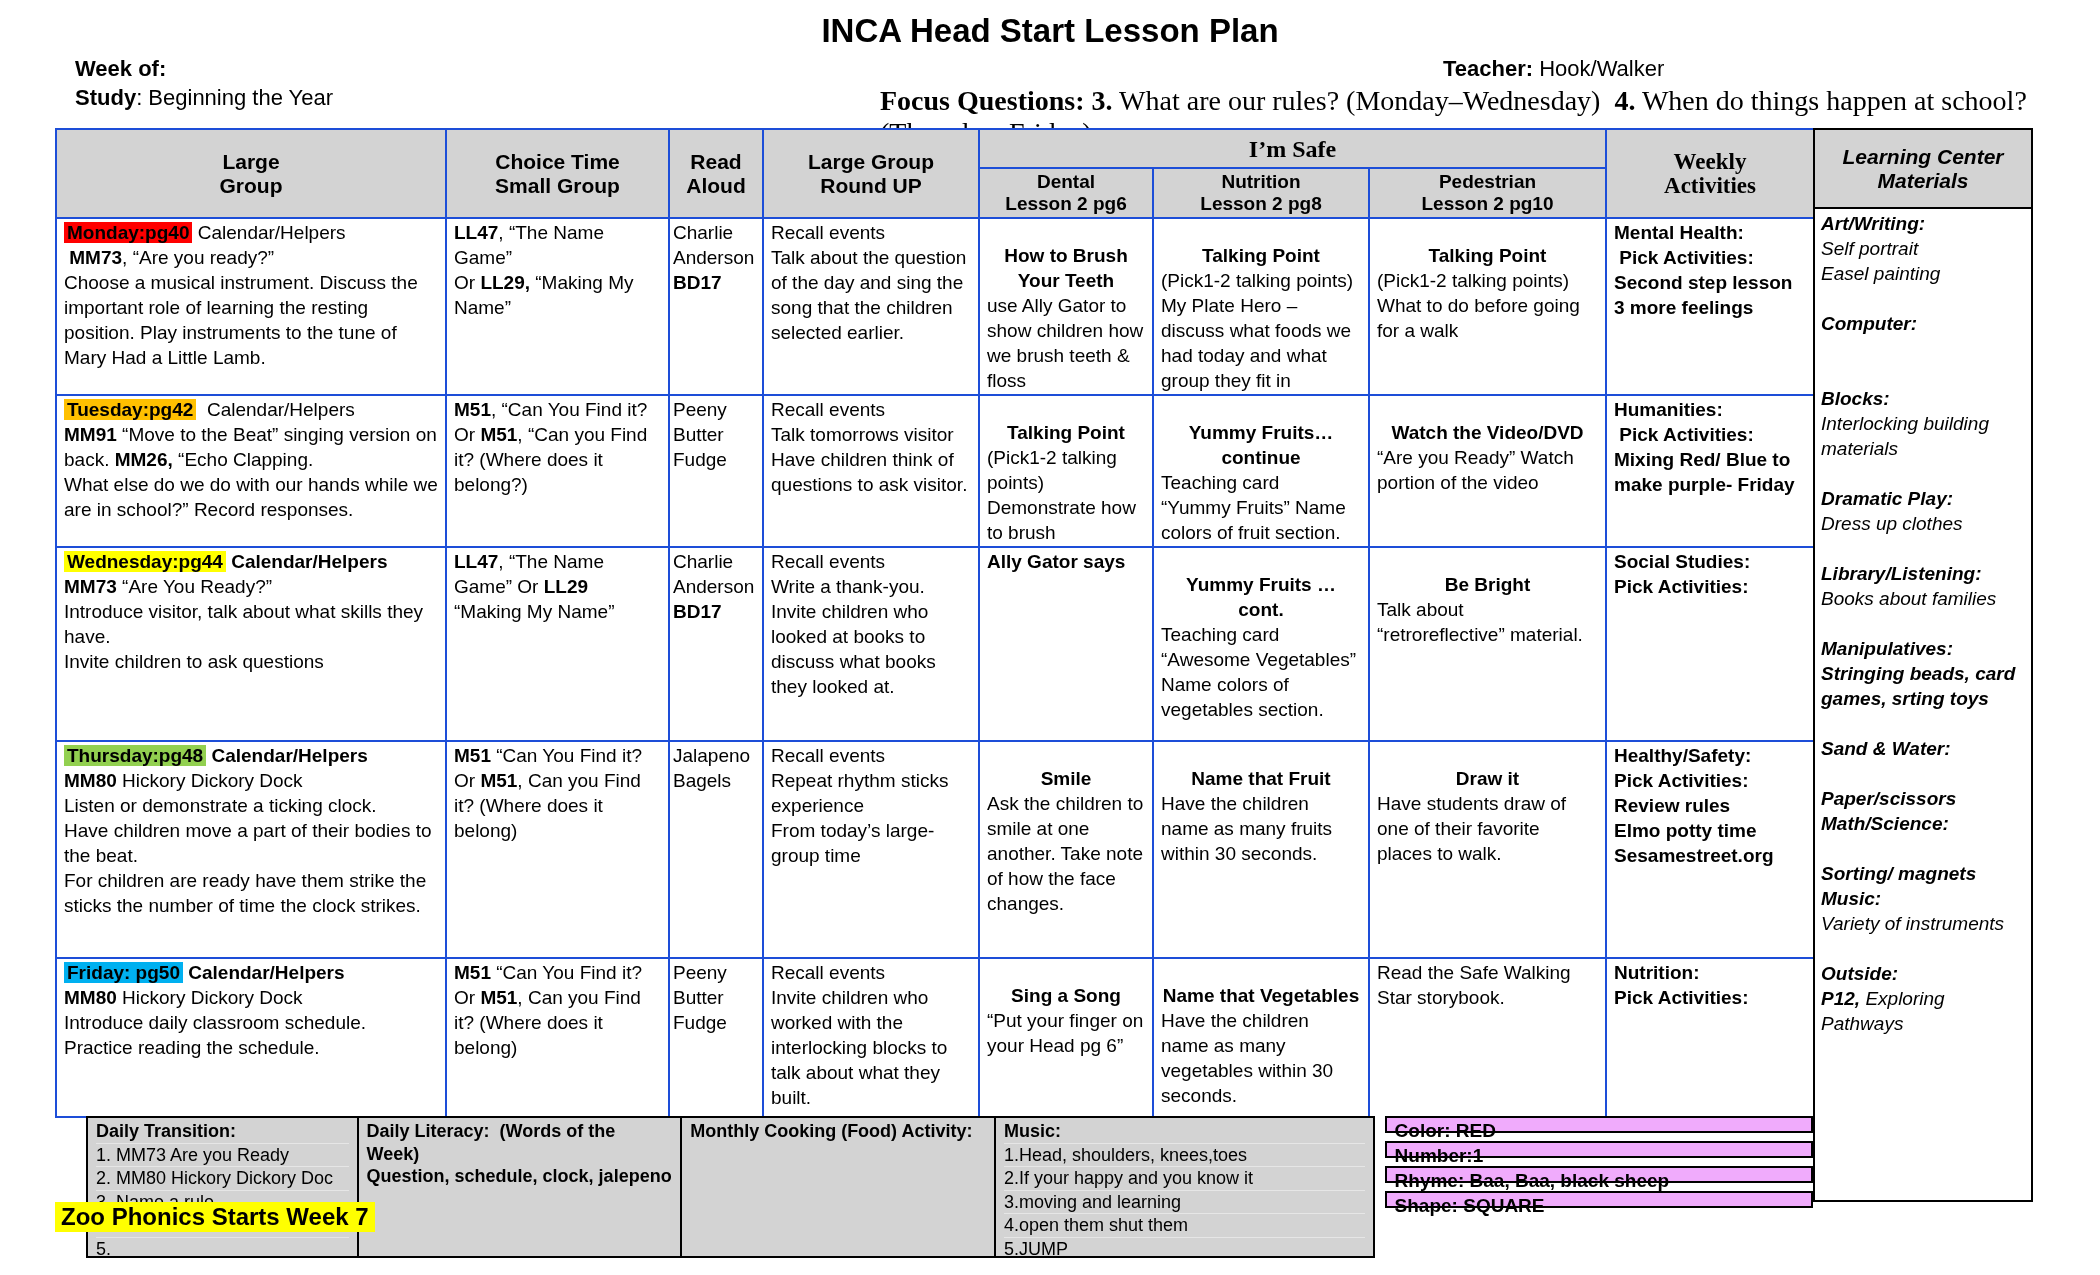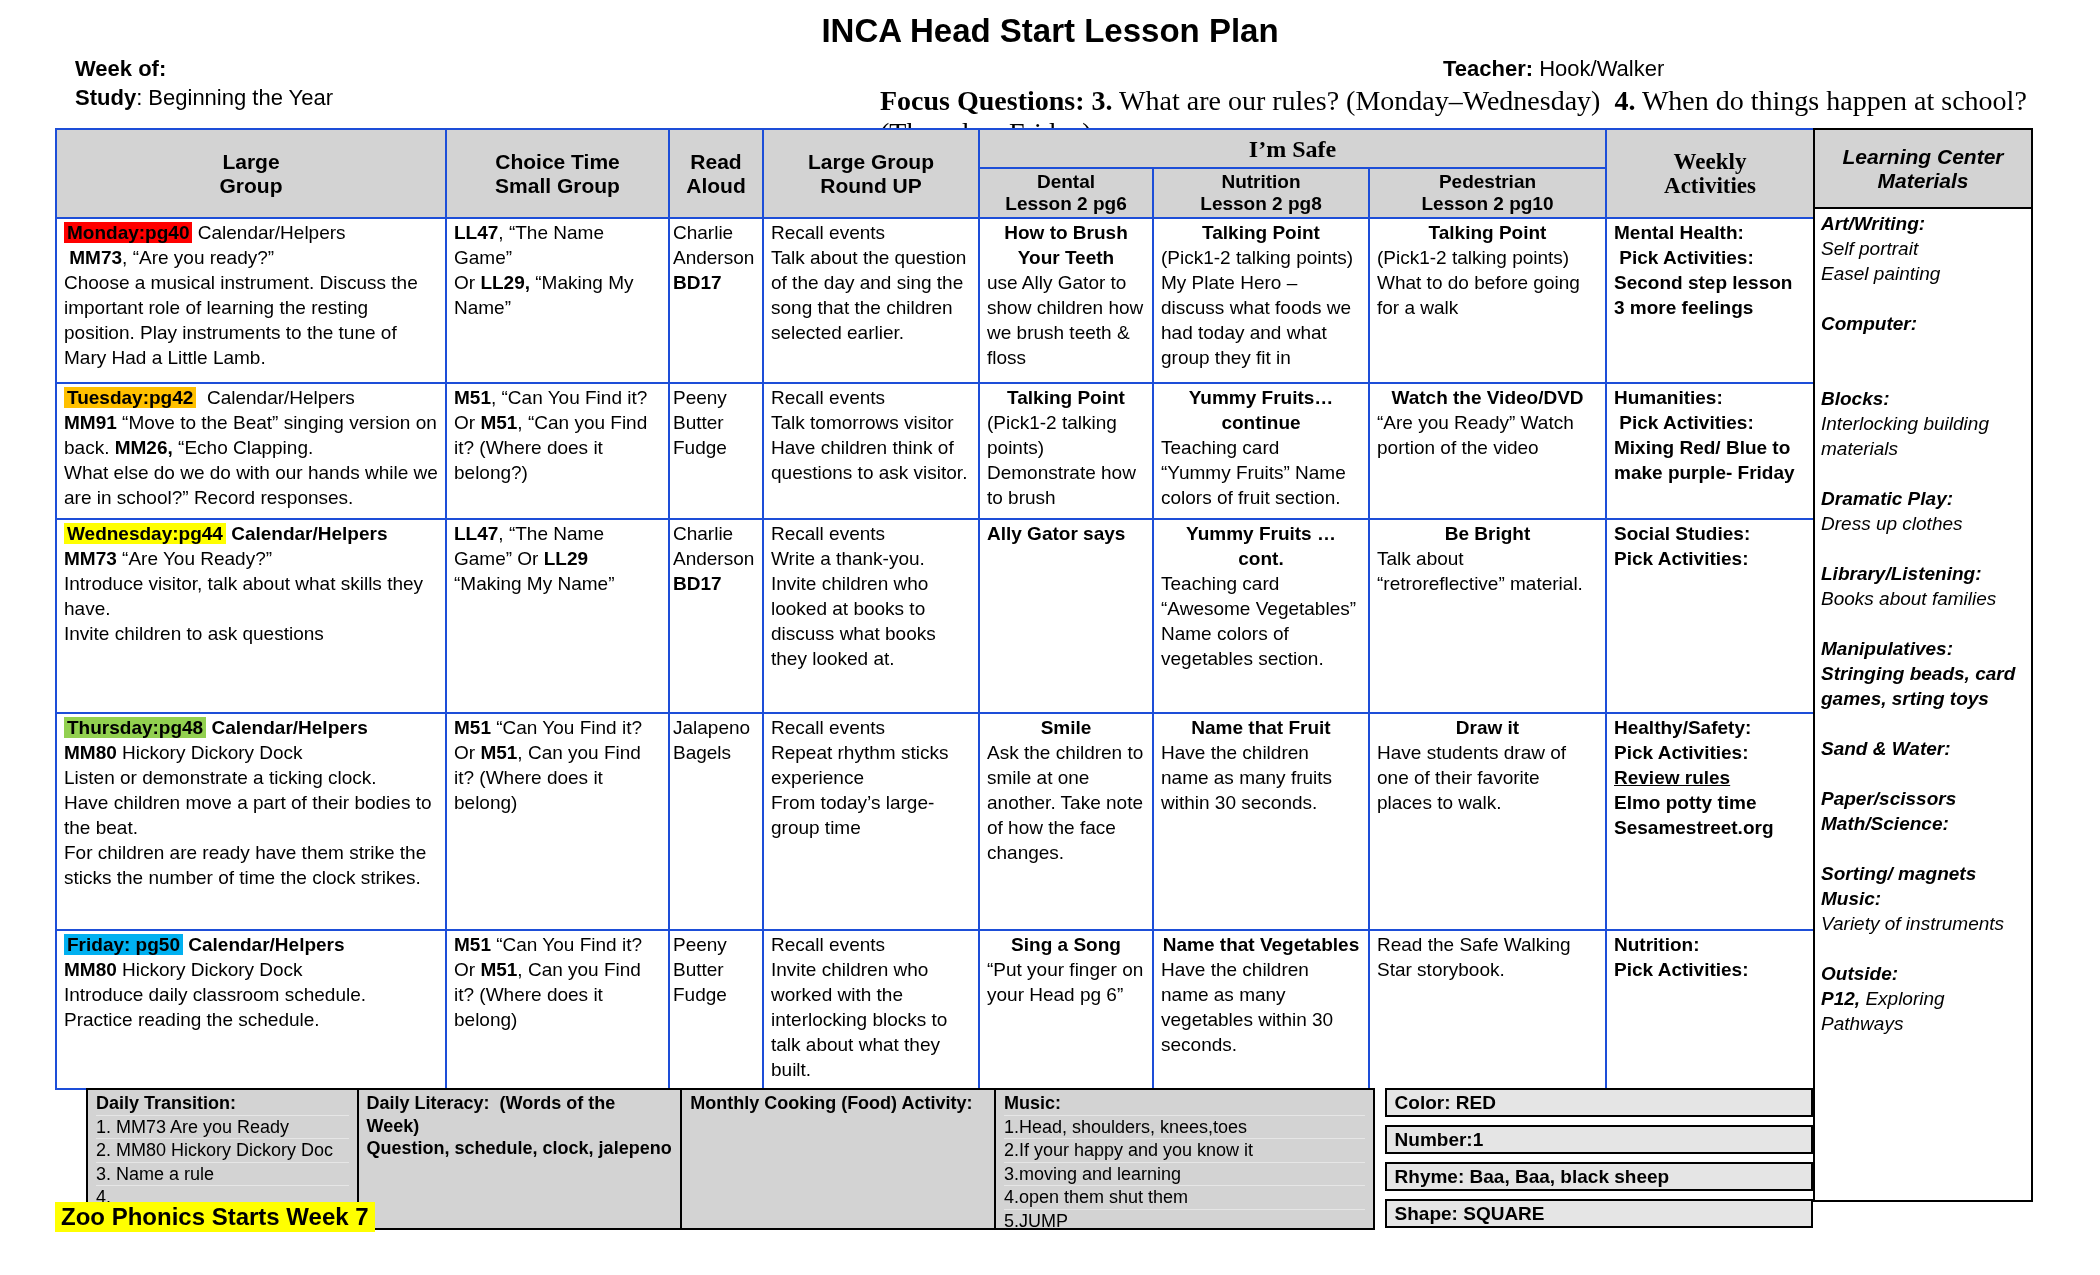--- a/index.html
+++ b/index.html
@@ -24,41 +24,41 @@
   th{background:#d3d3d3;text-align:center;vertical-align:middle;
      font-weight:bold;font-size:21px;line-height:24px;white-space:pre-line;padding:2px 4px;}
   th.sub{font-size:19px;line-height:22px;}
   th.imsafe{font-family:"Liberation Serif",serif;font-size:24px;height:33px;}
   th.serifhead{font-family:"Liberation Serif",serif;font-size:23px;}
   tr.h2row{height:46px;}
   tr.mon td{height:161px;} tr.tue td{height:132px;} tr.wed td{height:190px;}
   tr.thu td{height:213px;} tr.fri td{height:155px;}
   td.read{padding:1px 3px;}
   .ln{white-space:pre-wrap;min-height:25px;}
-  .ln.ctr{text-align:center;}
+  .ln.ctr{text-align:center;margin-top:23px;}
   
   .right-col{width:220px;margin-left:-2px;box-sizing:border-box;font-style:italic;}
   .learning-header{box-sizing:border-box;height:81px;border:2px solid #000;background:#d3d3d3;
      display:flex;align-items:center;justify-content:center;text-align:center;
      font-weight:bold;font-size:21px;line-height:24px;white-space:pre-line;}
   .learning-body{box-sizing:border-box;height:993px;border:2px solid #000;border-top:none;
      padding:2px 6px;font-size:19px;line-height:25px;overflow:hidden;}
   
   .bottom-section{display:flex;width:1758px;height:142px;margin-top:-2px;}
   .bt-cell{box-sizing:border-box;border:2px solid #000;background:#d3d3d3;
      padding:2px 8px;font-size:18px;line-height:22.5px;overflow:hidden;}
   .bt-cell + .bt-cell{margin-left:-2px;}
   .bt-cell .ln{min-height:22.5px;}
   .bt-transition{width:277px;margin-left:31px;} .bt-literacy{width:331px;}
   .bt-cooking{width:321px;} .bt-music{width:387px;}
   .ruled .ln{border-bottom:1px solid #e6e6e6;}
   .ruled .ln:last-child{border-bottom:none;}
   .boxes{box-sizing:border-box;width:446px;padding-left:10px;background:#fff;}
-  .box{box-sizing:border-box;height:29px;margin-bottom:8px;border:2px solid #000;
-       background:#e5e5e5;font-weight:bold;font-size:19px;line-height:24px;padding:1px 8px;}
+  .box{box-sizing:border-box;height:17px;margin-bottom:8px;border:2px solid #000;
+       background:#f0abfc;font-weight:bold;font-size:19px;line-height:24px;padding:1px 8px;}
   .box:last-child{margin-bottom:0;}
   
   .footer-note{position:absolute;top:1202px;left:55px;font-size:24px;font-weight:bold;
        background:#ffff00;padding:1px 6px;}
 </style>
 </head>
 <body>
 
 <div class="page-title">INCA Head Start Lesson Plan</div>
 <div class="week-of">Week of:</div>
@@ -246,21 +246,21 @@
               <div class="ln ctr"><span style="font-weight: bold;">Name that Fruit</span></div>
               <div class="ln"><span>Have the children name as many fruits within 30 seconds.</span></div>
             </td>
           <td>
               <div class="ln ctr"><span style="font-weight: bold;">Draw it</span></div>
               <div class="ln"><span>Have students draw of one of their favorite places to walk.</span></div>
             </td>
           <td>
               <div class="ln"><span style="font-weight: bold;">Healthy/Safety:</span></div>
               <div class="ln"><span style="font-weight: bold;">Pick Activities:</span></div>
-              <div class="ln"><span style="font-weight: bold; text-decoration: underline;">Review rules</span></div>
+              <div class="ln"><span style="font-weight: bold;">Review rules</span></div>
               <div class="ln"><span style="font-weight: bold;">Elmo potty time</span></div>
               <div class="ln"><span style="font-weight: bold;">Sesamestreet.org</span></div>
             </td>
         </tr>
         <tr class="fri">
           <td>
               <div class="ln"><span style="font-weight: bold; background: rgb(0, 176, 240); padding: 0px 3px;">Friday: pg50</span><span style="font-weight: bold;"> Calendar/Helpers</span></div>
               <div class="ln"><span style="font-weight: bold;">MM80</span><span> Hickory Dickory Dock</span></div>
               <div class="ln"><span>Introduce daily classroom schedule.</span></div>
               <div class="ln"><span>Practice reading the schedule.</span></div>

